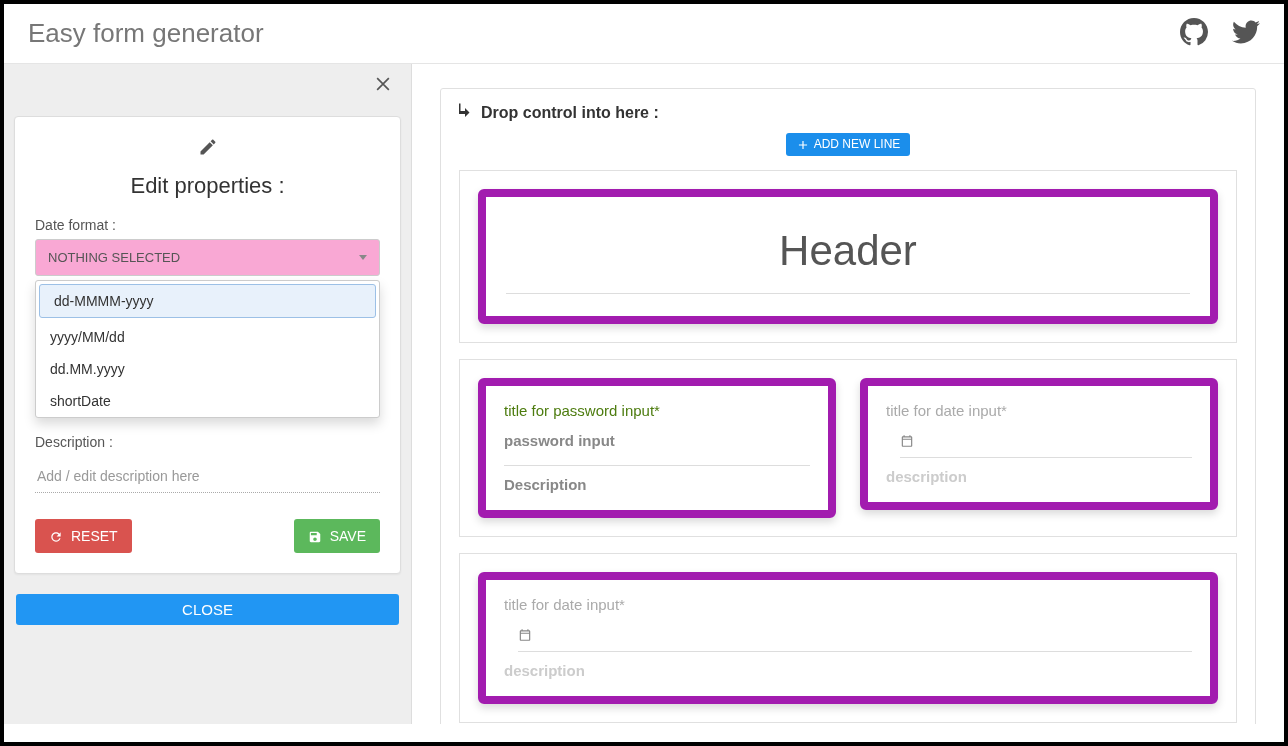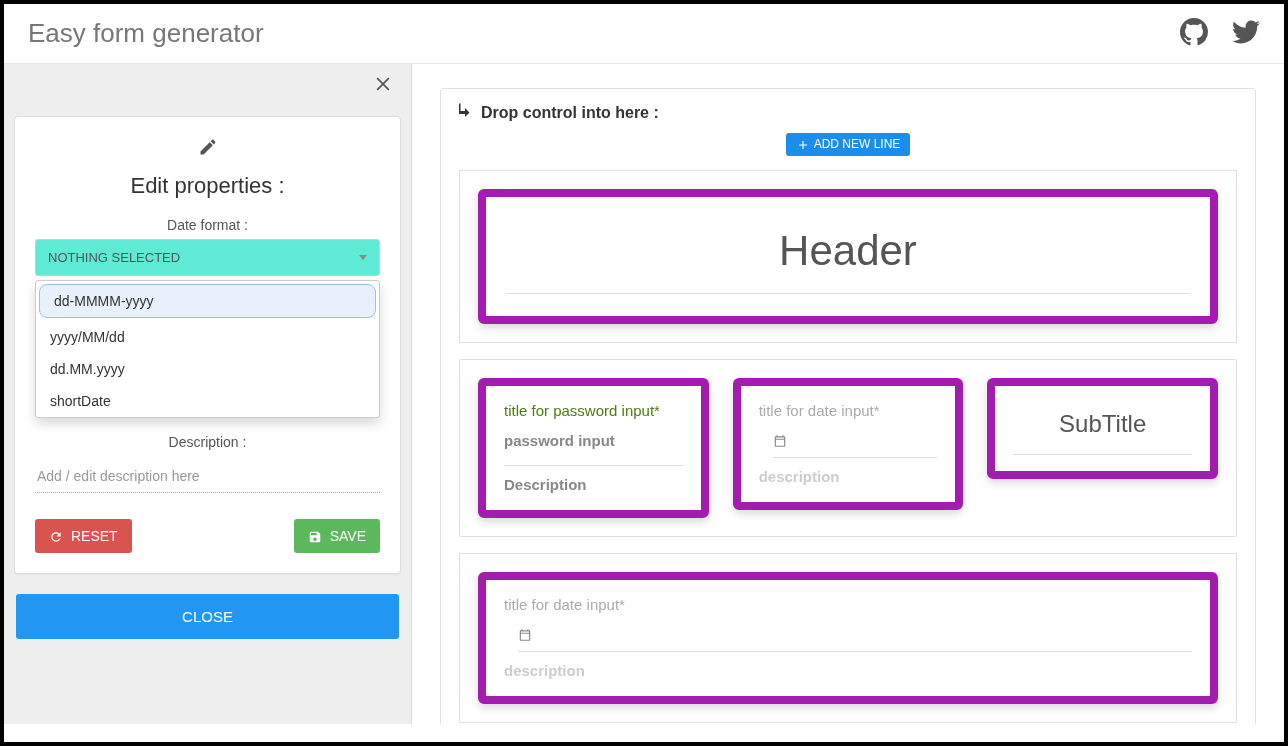--- a/index.html
+++ b/index.html
@@ -9,33 +9,33 @@
 .header-icons { display: flex; gap: 24px; }
 .header-icons svg { fill: #555; width: 28px; height: 28px; cursor: pointer; }
 
 .content { display: flex; height: calc(100% - 78px); }
 .left-panel { width: 408px; background: #eee; border-right: 1px solid #ddd; padding: 10px; position: relative; }
 .close-x { position: absolute; top: 10px; right: 18px; cursor: pointer; color: #555; }
 .close-x svg { width: 20px; height: 20px; stroke: #555; stroke-width: 2; }
 .card { background: #fff; border: 1px solid #ddd; border-radius: 4px; margin-top: 42px; padding: 20px; box-shadow: 0 1px 2px rgba(0,0,0,0.05); }
 .card-title { display: flex; align-items: center; gap: 10px; font-size: 22px; font-weight: 300; color: #333; margin-bottom: 18px; flex-direction: column; }
 .card-title svg { width: 20px; height: 20px; fill: #555; }
-.form-label { font-size: 14px; color: #555; margin-bottom: 6px; display: block; text-align: center; }
-.select-btn { width: 100%; background: #5eead4; border: 1px solid #ccc; border-radius: 3px; padding: 10px 12px; text-align: left; font-size: 13px; color: #555; cursor: pointer; display: flex; justify-content: space-between; align-items: center; }
+.form-label { font-size: 14px; color: #555; margin-bottom: 6px; display: block; }
+.select-btn { width: 100%; background: #f9a8d4; border: 1px solid #ccc; border-radius: 3px; padding: 10px 12px; text-align: left; font-size: 13px; color: #555; cursor: pointer; display: flex; justify-content: space-between; align-items: center; }
 .select-btn .caret { border-top: 5px solid #888; border-left: 4px solid transparent; border-right: 4px solid transparent; }
 .dropdown { border: 1px solid #ccc; border-radius: 3px; margin-top: 4px; background: #fff; box-shadow: 0 6px 12px rgba(0,0,0,0.15); }
 .dropdown-item { padding: 8px 14px; font-size: 14px; color: #333; cursor: pointer; }
-.dropdown-item.active { background: #e8f1fb; border: 1px solid #9cc0e6; border-radius: 8px; margin: 3px; }
+.dropdown-item.active { background: #e8f1fb; border: 1px solid #9cc0e6; border-radius: 3px; margin: 3px; }
 .desc-input { width: 100%; border: none; border-bottom: 1px dotted #aaa; padding: 8px 2px; font-size: 14px; color: #555; outline: none; margin-top: 4px; }
 .desc-input::placeholder { color: #999; }
 .btn-row { display: flex; justify-content: space-between; margin-top: 26px; }
 .btn { border: none; border-radius: 3px; padding: 9px 14px; font-size: 14px; cursor: pointer; display: inline-flex; align-items: center; gap: 8px; color: #fff; }
 .btn-danger { background: #d9534f; }
 .btn-success { background: #5cb85c; }
-.btn-close { width: calc(100% - 4px); margin: 20px 2px 0; background: #2196f3; color: #fff; border: none; border-radius: 3px; padding: 14px; font-size: 15px; cursor: pointer; }
+.btn-close { width: calc(100% - 4px); margin: 20px 2px 0; background: #2196f3; color: #fff; border: none; border-radius: 3px; padding: 7px; font-size: 15px; cursor: pointer; }
 
 .right-panel { flex: 1; padding: 24px 28px; overflow: auto; }
 .drop-area { border: 1px solid #e0e0e0; border-radius: 3px; padding: 14px 18px 24px; }
 .drop-header { display: flex; align-items: center; gap: 10px; font-size: 16px; font-weight: 600; color: #333; margin-bottom: 10px; }
 .drop-header svg { width: 12px; height: 16px; fill: #333; }
 .add-line-wrap { text-align: center; margin-bottom: 14px; }
 .add-line { background: #1b8eeb; color: #fff; border: none; border-radius: 3px; padding: 4px 10px; font-size: 12px; cursor: pointer; display: inline-flex; align-items: center; gap: 4px; }
 .section { border: 1px solid #e0e0e0; padding: 18px; margin-bottom: 16px; }
 .row { display: flex; gap: 24px; }
 .col { flex: 1; }
@@ -170,26 +170,20 @@
               <div class="date-row">
                 <span class="cal-icon">
                   <svg class="icon-inline" viewBox="0 0 24 24" fill="#888">
                       <path d="M19 4h-1V2h-2v2H8V2H6v2H5c-1.11 0-2 .9-2 2v14c0 1.1.89 2 2 2h14c1.1 0 2-.9 2-2V6c0-1.1-.9-2-2-2zm0 16H5V10h14v10zM5 8V6h14v2H5z"></path>
                     </svg>
                 </span>
               </div>
               <span class="ctl-desc faded">description</span>
             </div>
           </div>
-          <div class="col">
-            <div class="ctl">
-              <div class="subtitle-text">SubTitle</div>
-              <hr class="subtitle-hr">
-            </div>
-          </div>
         </div>
       </div>
 
       <div class="section">
         <div class="ctl">
           <span class="ctl-label faded">title for date input*</span>
           <div class="date-row">
             <span class="cal-icon">
               <svg class="icon-inline" viewBox="0 0 24 24" fill="#888">
                   <path d="M19 4h-1V2h-2v2H8V2H6v2H5c-1.11 0-2 .9-2 2v14c0 1.1.89 2 2 2h14c1.1 0 2-.9 2-2V6c0-1.1-.9-2-2-2zm0 16H5V10h14v10zM5 8V6h14v2H5z"></path>

